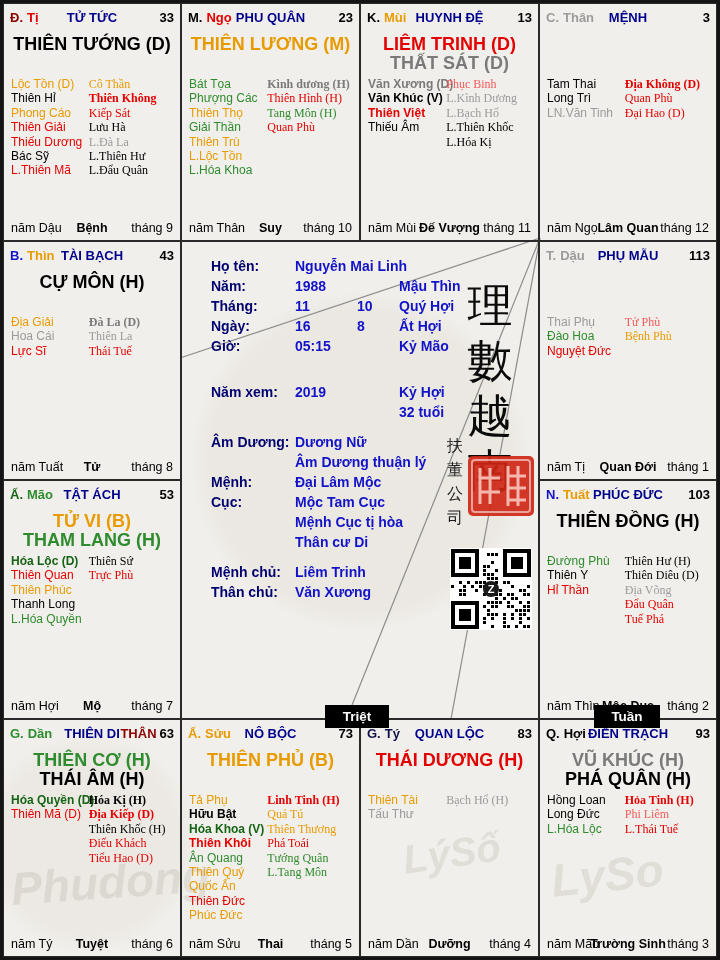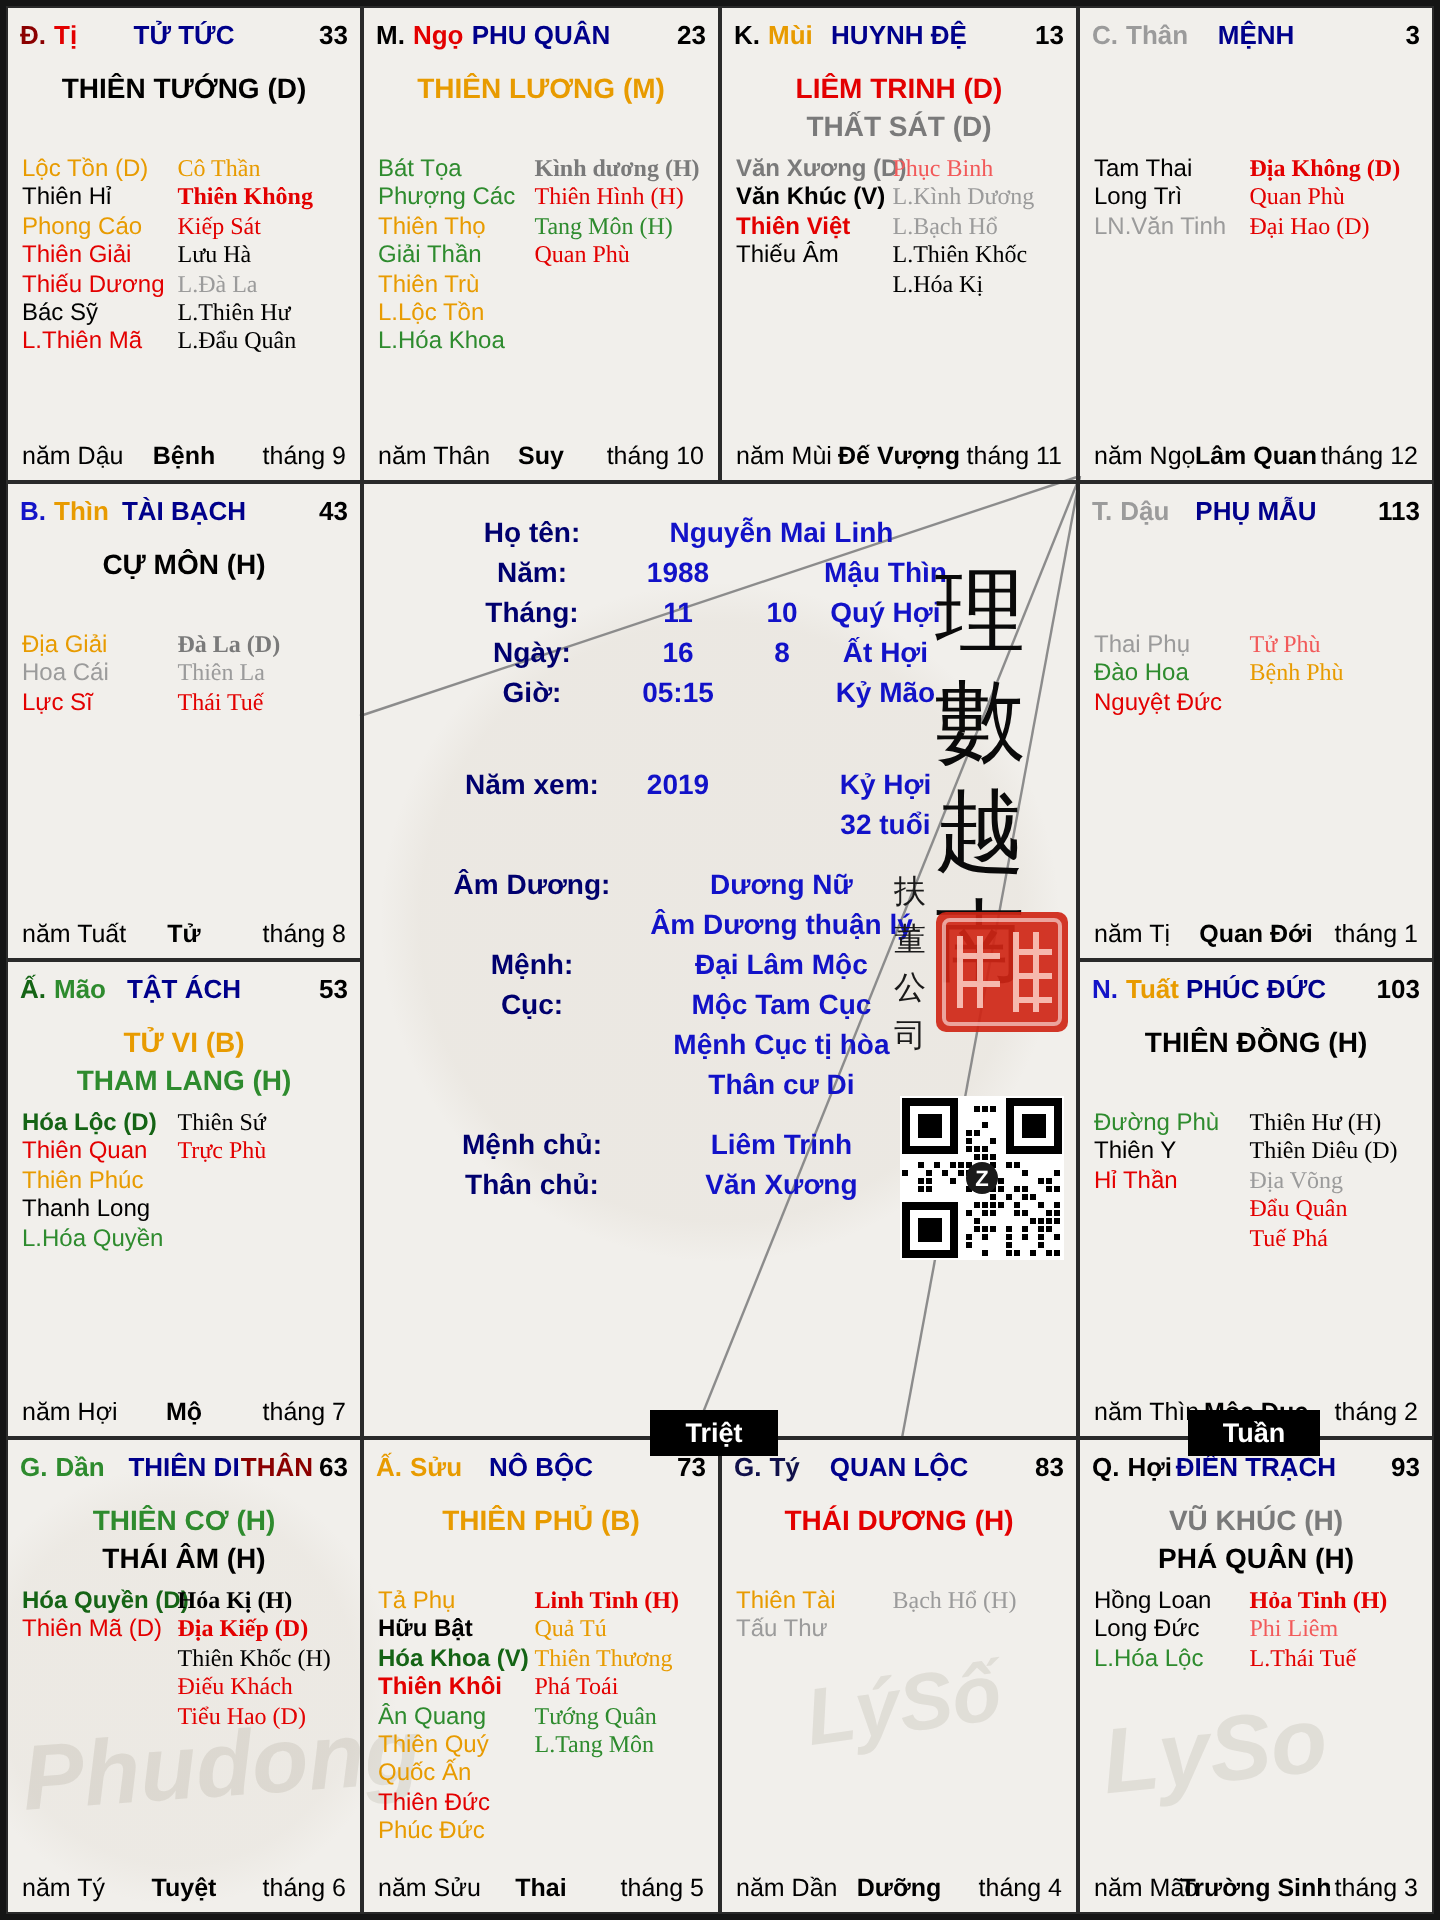--- a/index.html
+++ b/index.html
@@ -19,21 +19,21 @@
   .slot-r4c1{grid-area:4/1}.slot-r4c2{grid-area:4/2}.slot-r4c3{grid-area:4/3}.slot-r4c4{grid-area:4/4}
   .center{grid-area:2/2/4/4;position:relative;border:1px solid #2a2a2a;overflow:hidden;}
 
   .hd{position:relative;display:flex;justify-content:space-between;align-items:baseline;
       padding:6px 6px 0 6px;height:22px;font-weight:bold;font-size:13px;gap:29px;}
   .can{margin-right:4px;}
   .pname{position:absolute;left:0;right:0;top:6px;text-align:center;color:#00008B;}
   .hdr{display:flex;align-items:baseline;}
   .extra{color:#8B0000;margin-right:3px;}
   .num{color:#000;}
-  .mains{min-height:40px;padding-top:3px;text-align:center;font-weight:bold;font-size:14px;line-height:19px;}
+  .mains{min-height:40px;padding-top:3px;text-align:center;font-weight:bold;font-size:18px;line-height:19px;}
   .stars{display:flex;padding:2px 7px 0 7px;font-size:12px;line-height:14.4px;}
   .colL{width:48%;}.colR{width:52%;font-family:Liberation Serif, serif;}
   .star{white-space:nowrap;}
   .ft{position:absolute;left:0;right:0;bottom:5px;display:flex;justify-content:space-between;
       padding:0 7px;font-size:12.5px;color:#000;gap:16px;}
   .stage{position:absolute;left:0;right:0;text-align:center;font-weight:bold;}
 
   .c-black{color:#000;}
   .c-red{color:#e30000;}
   .c-darkred{color:#8B0000;}
@@ -41,21 +41,21 @@
   .c-orange{color:#e89b00;}
   .c-green{color:#2E8B2E;}
   .c-darkgreen{color:#156415;}
   .c-gray{color:#9b9b9b;}
   .c-darkgray{color:#7a7a7a;}
   .c-navy{color:#10104a;}
   .c-blue{color:#1414c8;}
   .b{font-weight:bold;}
 
   
-  .info{position:absolute;left:42px;top:14px;font-size:14px;font-weight:bold;text-align:center;}
+  .info{position:absolute;left:29px;top:14px;font-size:14px;font-weight:bold;}
   .irow{display:grid;grid-template-columns:84px 62px 42px auto;line-height:20px;}
   .ilab{color:#00006e;}
   .ival{color:#1212c8;}
   .g2{grid-column:2;}.g3{grid-column:3;}.g4{grid-column:4;}.g2w{grid-column:2/5;white-space:nowrap;}
   .contact{position:absolute;left:12px;top:398px;color:#d40000;font-weight:bold;font-size:13px;line-height:18px;white-space:nowrap;}
 
   .calli{position:absolute;left:279px;top:36px;width:58px;text-align:center;
          font-family:"DejaVu Serif","Liberation Serif",serif;color:#0a0a0a;}
   .calli div{font-size:45px;line-height:55px;}
   .smallcalli{position:absolute;left:263px;top:192px;width:20px;text-align:center;

